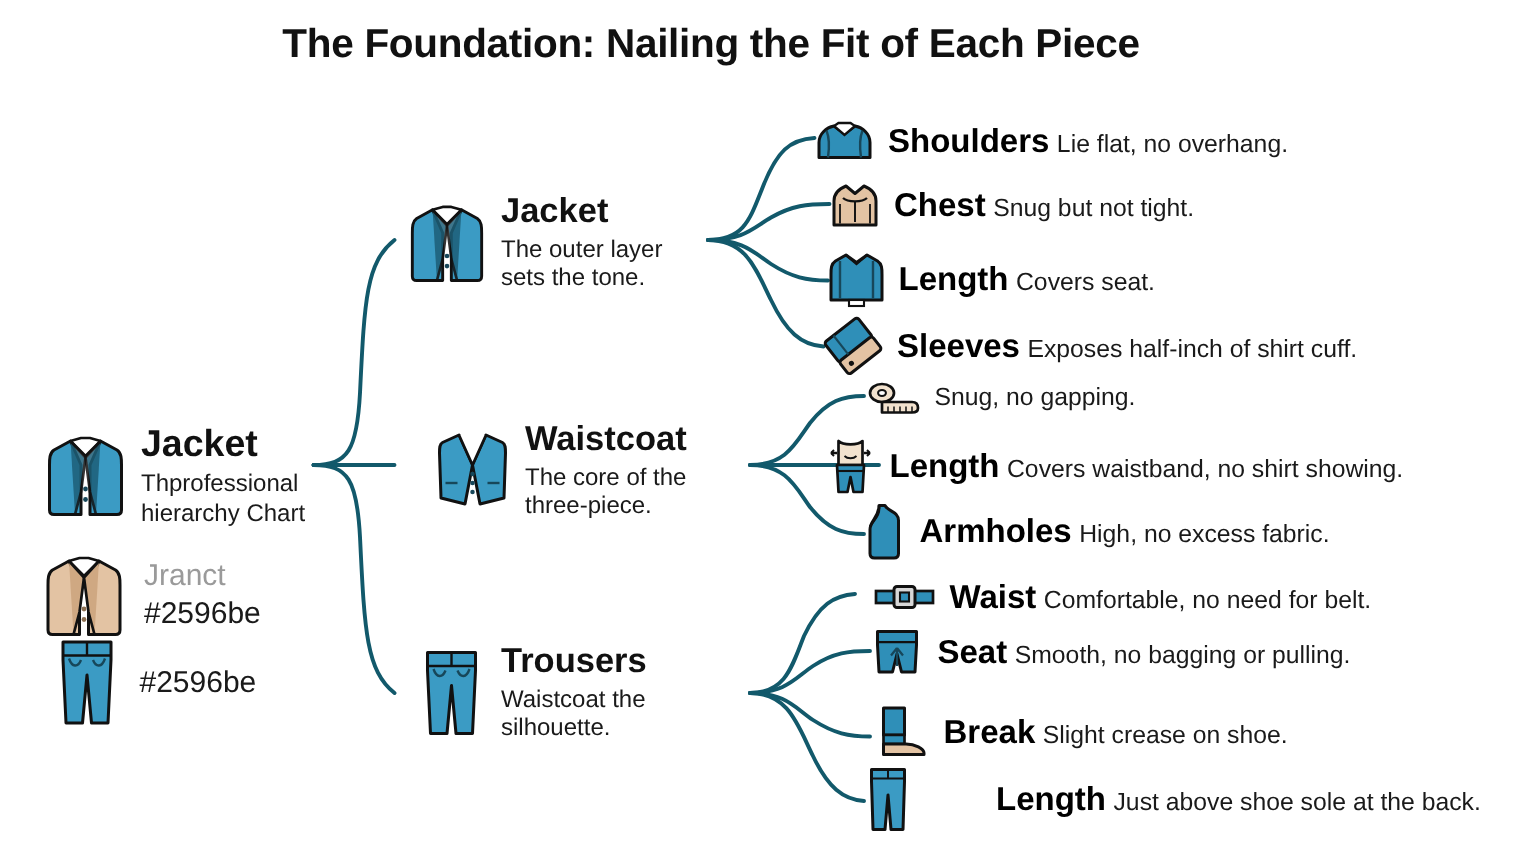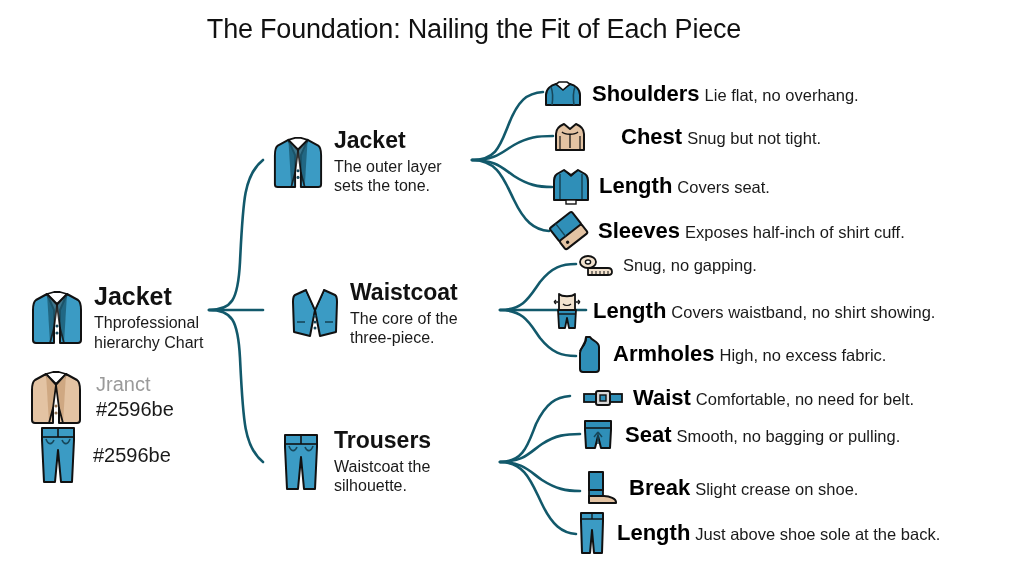--- a/index.html
+++ b/index.html
@@ -19,21 +19,21 @@
     width: 1024px; height: 572px;
     pointer-events: none;
   }
 
   
   .title {
     position: absolute;
     top: 14px; left: 0; width: 948px;
     text-align: center;
     font-size: 27px;
-    font-weight: normal;
+    font-weight: bold;
     color: #111111;
     letter-spacing: -0.2px;
     white-space: nowrap;
   }
 
   
   .node {
     position: absolute;
     display: flex;
     align-items: center;
@@ -206,21 +206,21 @@
         <path d="M13 6 L20 12 L27 6 L24 4 L16 4 Z" fill="#ffffff" stroke="#111" stroke-width="1.6"></path>
         <path d="M8 9 C10 14 10 20 9 27" fill="none" stroke="#17475a" stroke-width="1.6"></path>
         <path d="M32 9 C30 14 30 20 31 27" fill="none" stroke="#17475a" stroke-width="1.6"></path>
       </svg>
     </span>
     <span class="leaf-text">
       <span class="leaf-label">Shoulders</span><span class="leaf-desc">Lie flat, no overhang.</span>
     </span>
   </div>
 
-  <div class="leaf" style="left:553px; top:120px;gap:25px;">
+  <div class="leaf" style="left:553px; top:120px;">
     <span class="ic">
       <svg class="icon" width="34" height="34" viewBox="0 0 34 34">
         <path d="M11 4 C6 6 3 9 3 14 L3 30 L31 30 L31 14 C31 9 28 6 23 4 L17 9 Z" fill="#e3c3a3" stroke="#111" stroke-width="2" stroke-linejoin="round"></path>
         <path d="M9 12 C12 15 22 15 25 12" fill="none" stroke="#111" stroke-width="1.5"></path>
         <line x1="17" y1="14" x2="17" y2="28" stroke="#111" stroke-width="1.3"></line>
         <path d="M7 16 L7 29" stroke="#111" stroke-width="1.2" fill="none"></path>
         <path d="M27 16 L27 29" stroke="#111" stroke-width="1.2" fill="none"></path>
       </svg>
     </span>
     <span class="leaf-text">
@@ -380,21 +380,21 @@
         <path d="M9 2 L23 2 L23 20 L9 20 Z" fill="#2f8fb8" stroke="#111" stroke-width="2" stroke-linejoin="round"></path>
         <path d="M9 20 L23 20 L23 26 L9 26 Z" fill="#2f8fb8" stroke="#111" stroke-width="1.8"></path>
         <path d="M9 26 L24 26 C30 26 36 29 36 32 L36 33 L9 33 Z" fill="#e3c3a3" stroke="#111" stroke-width="2" stroke-linejoin="round"></path>
       </svg>
     </span>
     <span class="leaf-text">
       <span class="leaf-label">Break</span><span class="leaf-desc">Slight crease on shoe.</span>
     </span>
   </div>
 
-  <div class="leaf" style="left:576px; top:510px;">
+  <div class="leaf" style="left:576px; top:510px;gap:47px;">
     <span class="ic">
       <svg class="icon" width="32" height="46" viewBox="0 0 32 46">
         <path d="M5 3 L27 3 L27 11 L26 43 L18 43 L16 20 L14 43 L6 43 L5 11 Z" fill="#3b9bc4" stroke="#111" stroke-width="2" stroke-linejoin="round"></path>
         <line x1="5" y1="9" x2="27" y2="9" stroke="#111" stroke-width="1.4"></line>
         <line x1="16" y1="3" x2="16" y2="9" stroke="#111" stroke-width="1.3"></line>
       </svg>
     </span>
     <span class="leaf-text">
       <span class="leaf-label">Length</span><span class="leaf-desc">Just above shoe sole at the back.</span>
     </span>

